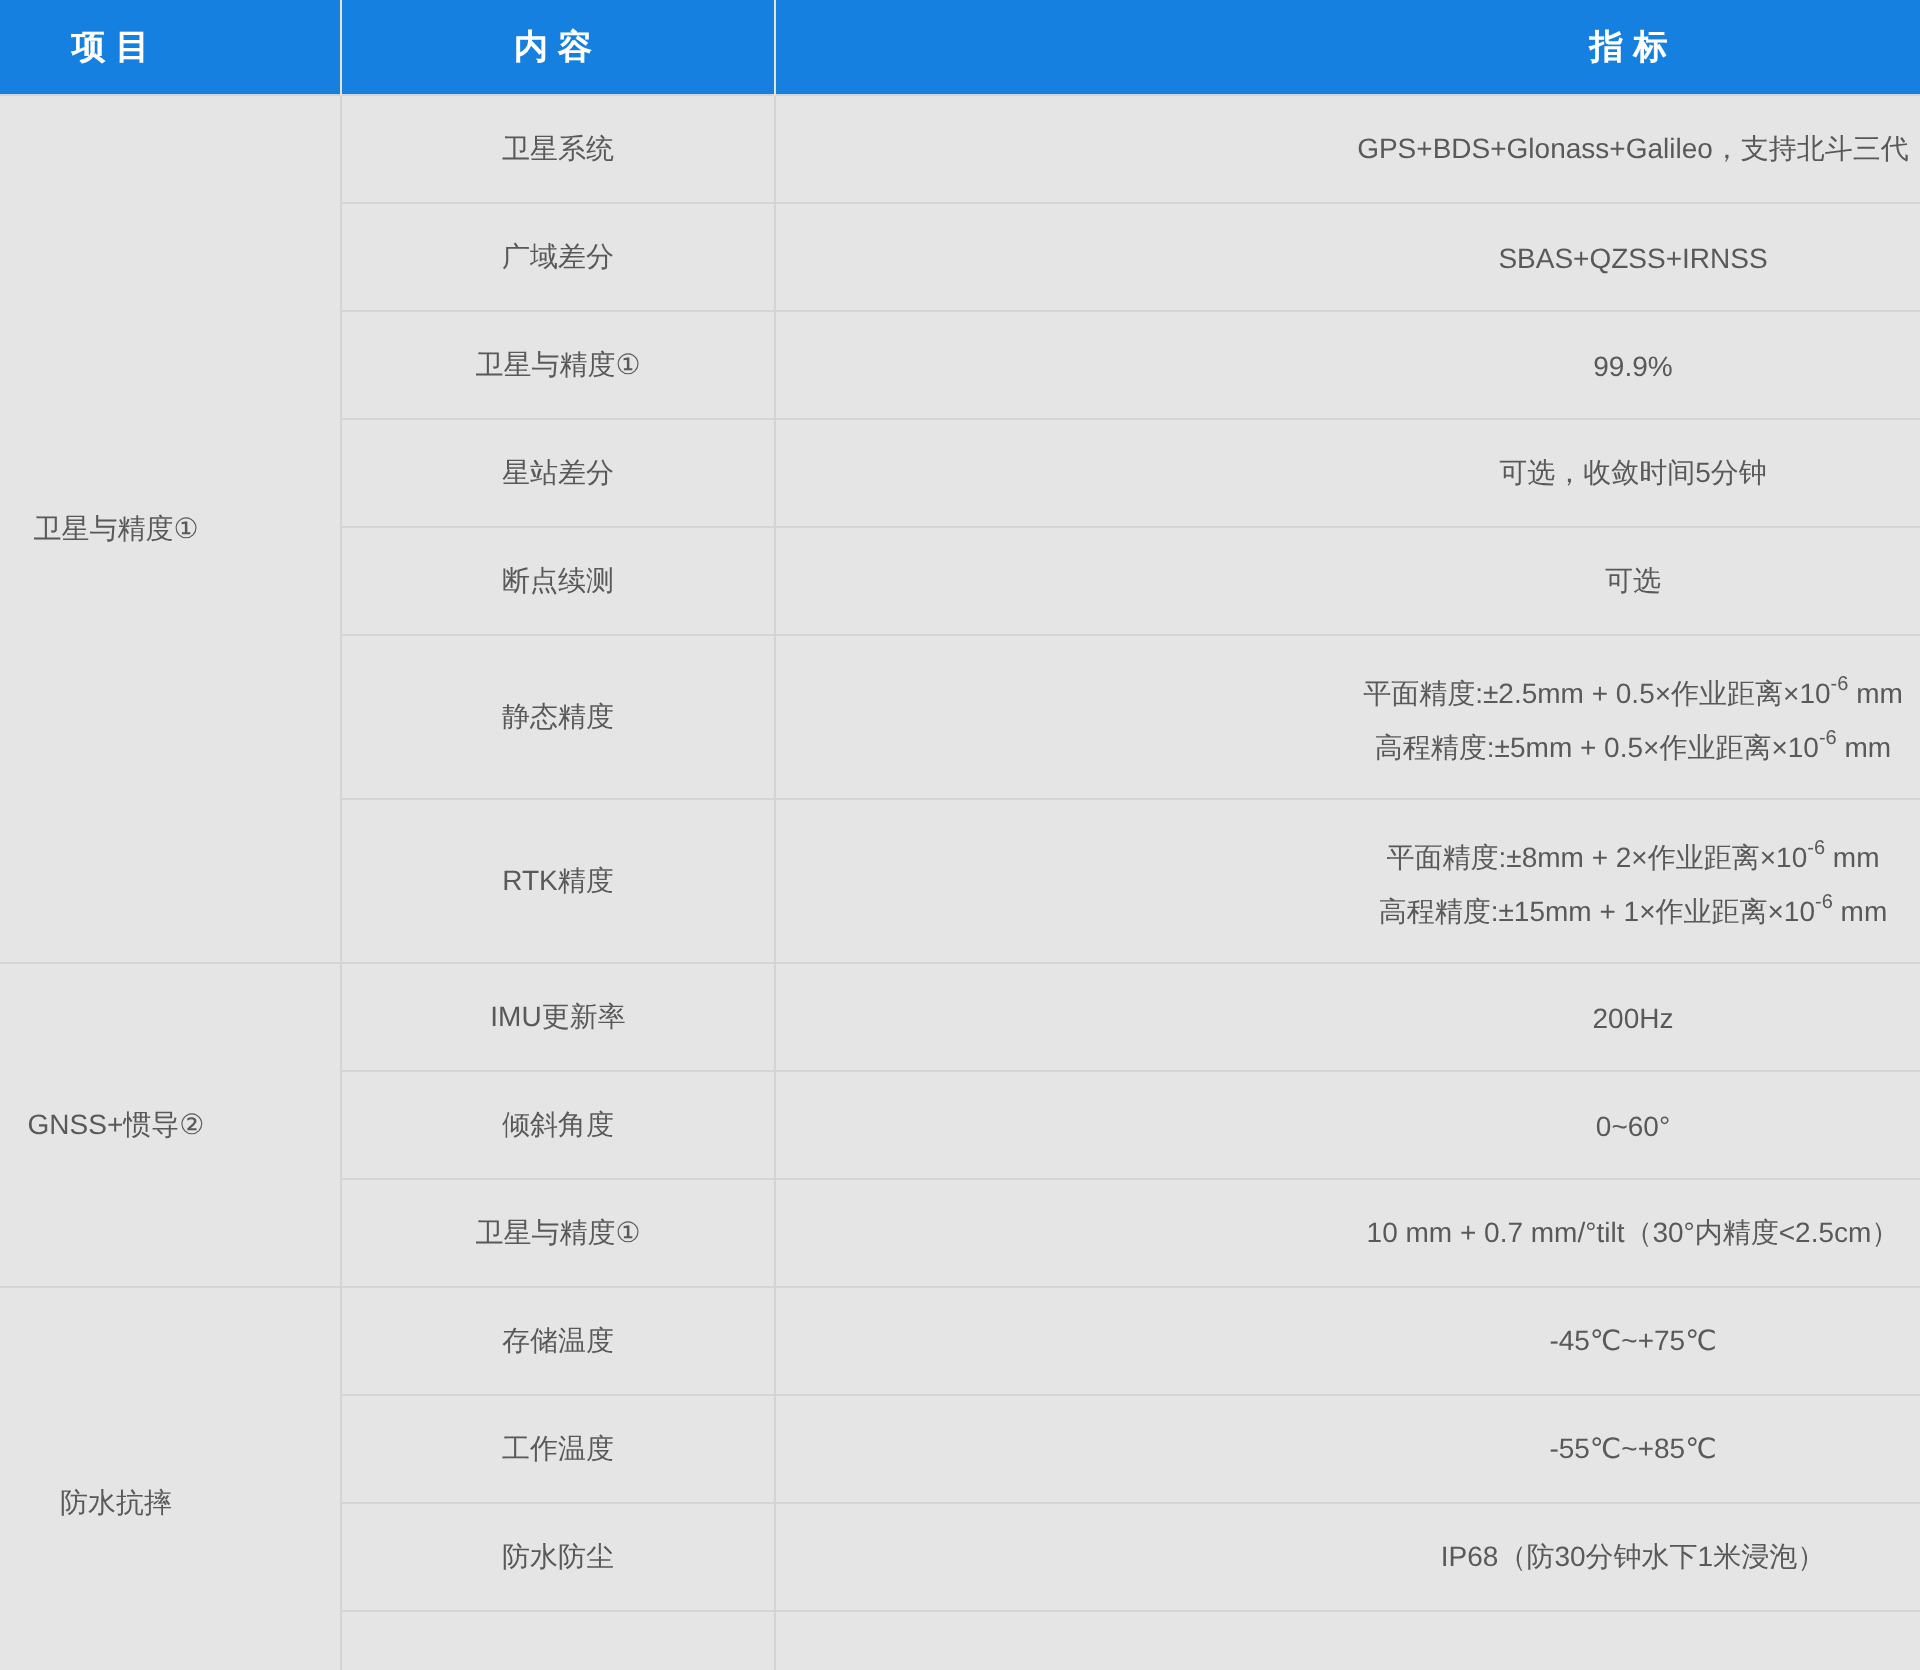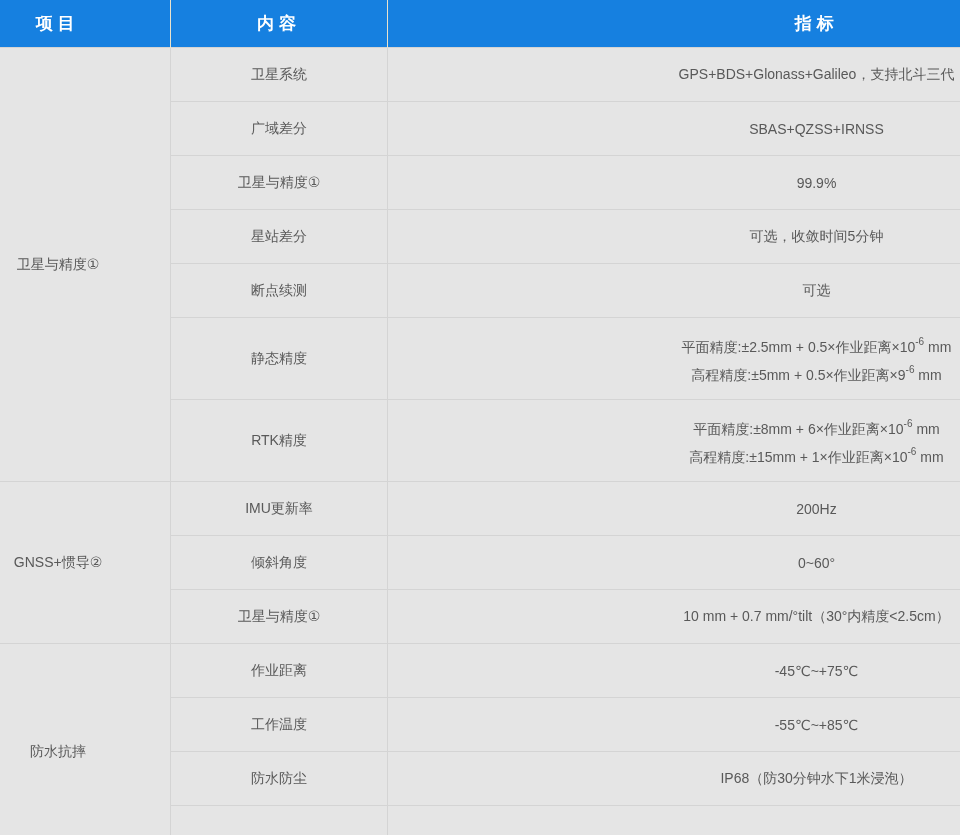--- a/index.html
+++ b/index.html
@@ -97,46 +97,46 @@
         <td>可选，收敛时间5分钟</td>
       </tr>
       <tr class="r55">
         <td>断点续测</td>
         <td>可选</td>
       </tr>
       <tr class="r83">
         <td>静态精度</td>
         <td>
           <div class="line"><span>平面精度:±2.5mm + 0.5×作业距离×10</span><sup class="exp">-6</sup><span> mm</span></div>
-          <div class="line"><span>高程精度:±5mm + 0.5×作业距离×9</span><sup class="exp">-6</sup><span> mm</span></div>
+          <div class="line"><span>高程精度:±5mm + 0.5×作业距离×10</span><sup class="exp">-6</sup><span> mm</span></div>
         </td>
       </tr>
       <tr class="r83">
         <td>RTK精度</td>
         <td>
-          <div class="line"><span>平面精度:±8mm + 6×作业距离×10</span><sup class="exp">-6</sup><span> mm</span></div>
+          <div class="line"><span>平面精度:±8mm + 2×作业距离×10</span><sup class="exp">-6</sup><span> mm</span></div>
           <div class="line"><span>高程精度:±15mm + 1×作业距离×10</span><sup class="exp">-6</sup><span> mm</span></div>
         </td>
       </tr>
       <tr class="r55">
         <td class="group-cell" rowspan="3">GNSS+惯导②</td>
         <td>IMU更新率</td>
         <td>200Hz</td>
       </tr>
       <tr class="r55">
         <td>倾斜角度</td>
         <td>0~60°</td>
       </tr>
       <tr class="r55">
         <td>卫星与精度①</td>
         <td>10 mm + 0.7 mm/°tilt（30°内精度&lt;2.5cm）</td>
       </tr>
       <tr class="r55">
         <td class="group-cell" rowspan="4">防水抗摔</td>
-        <td>作业距离</td>
+        <td>存储温度</td>
         <td>-45℃~+75℃</td>
       </tr>
       <tr class="r55">
         <td>工作温度</td>
         <td>-55℃~+85℃</td>
       </tr>
       <tr class="r55">
         <td>防水防尘</td>
         <td>IP68（防30分钟水下1米浸泡）</td>
       </tr>

